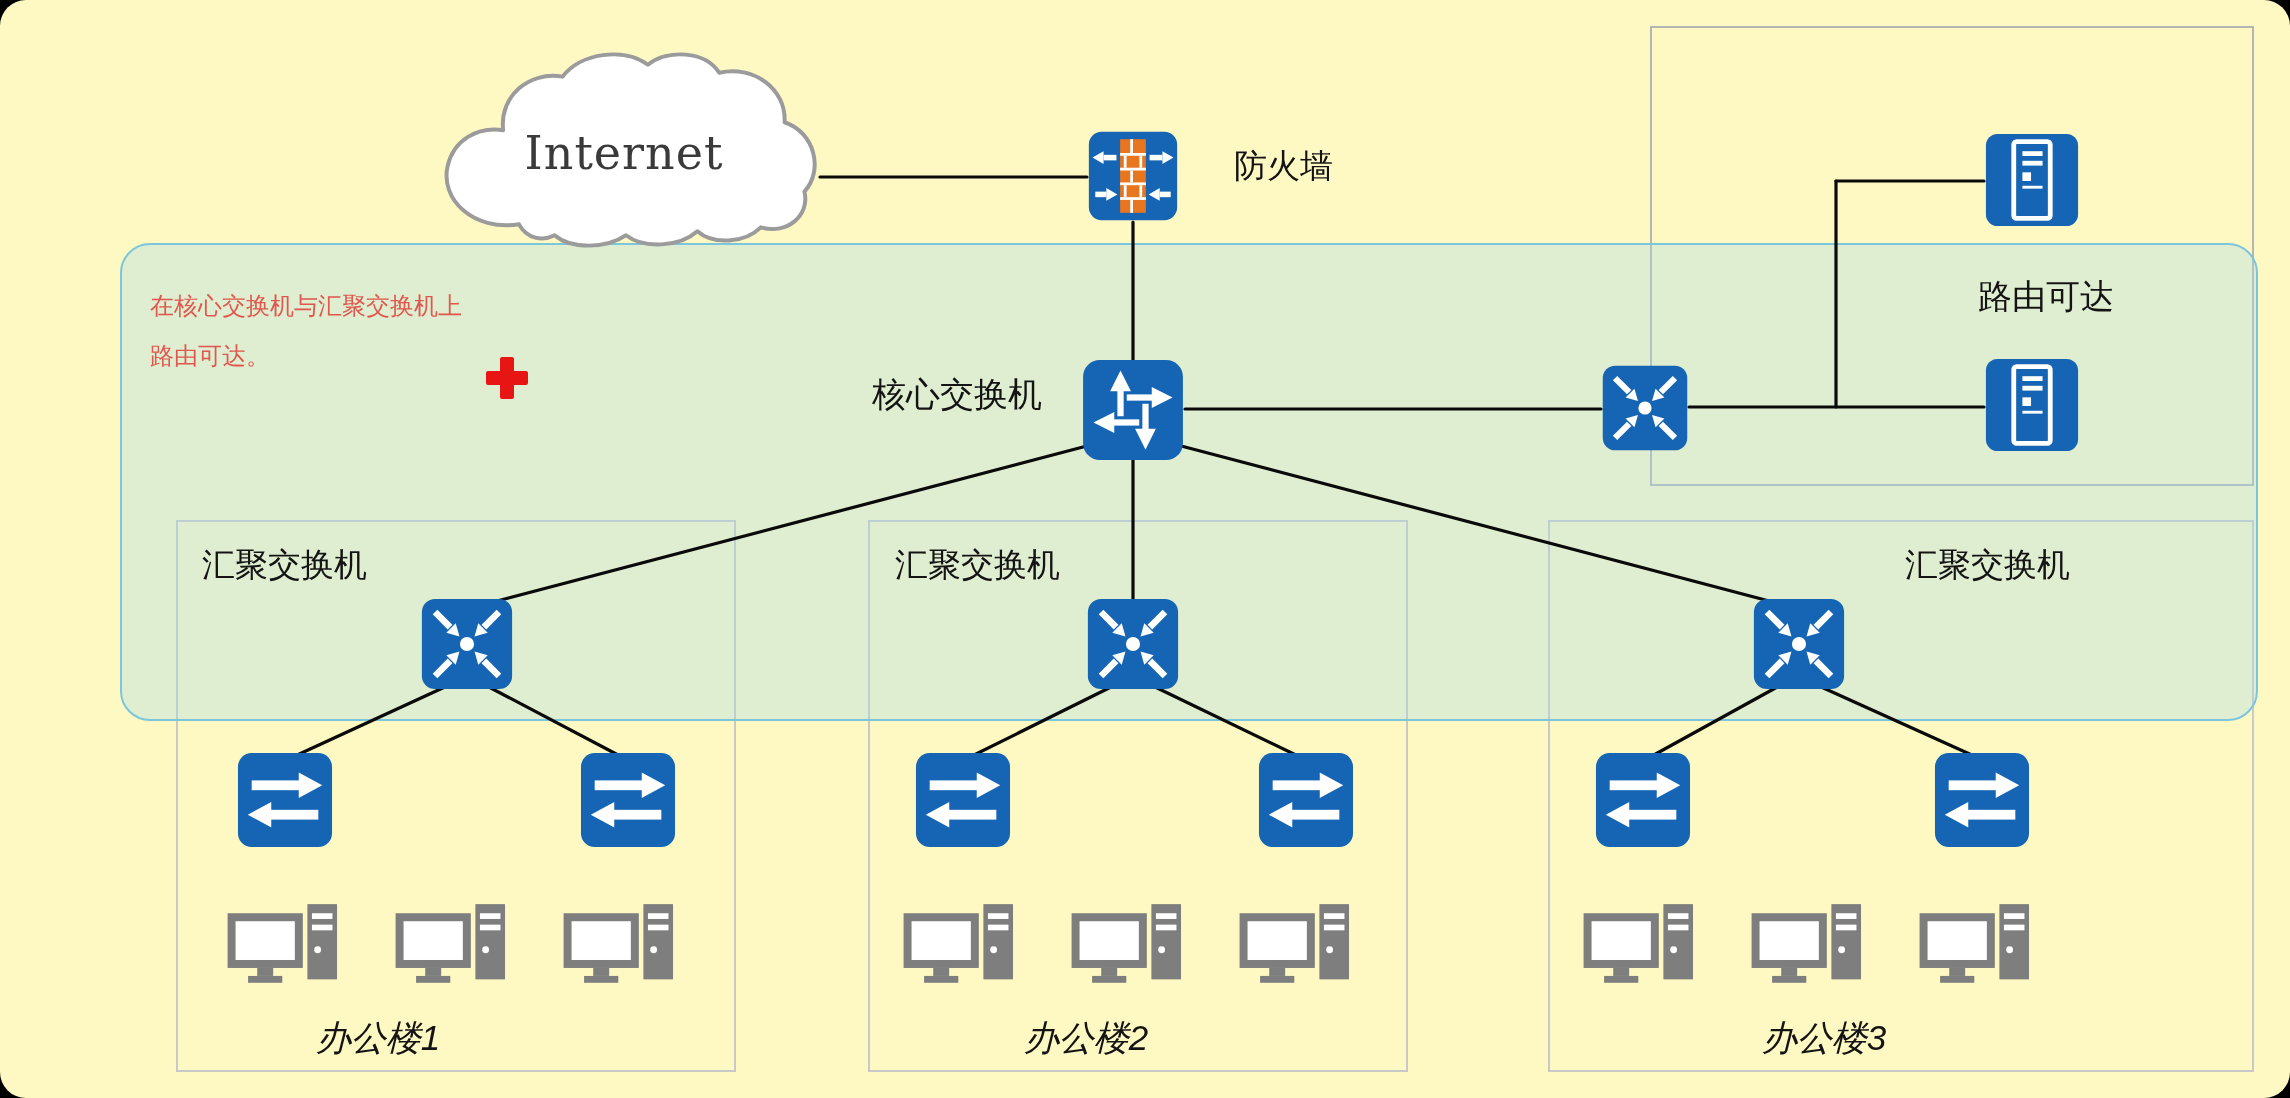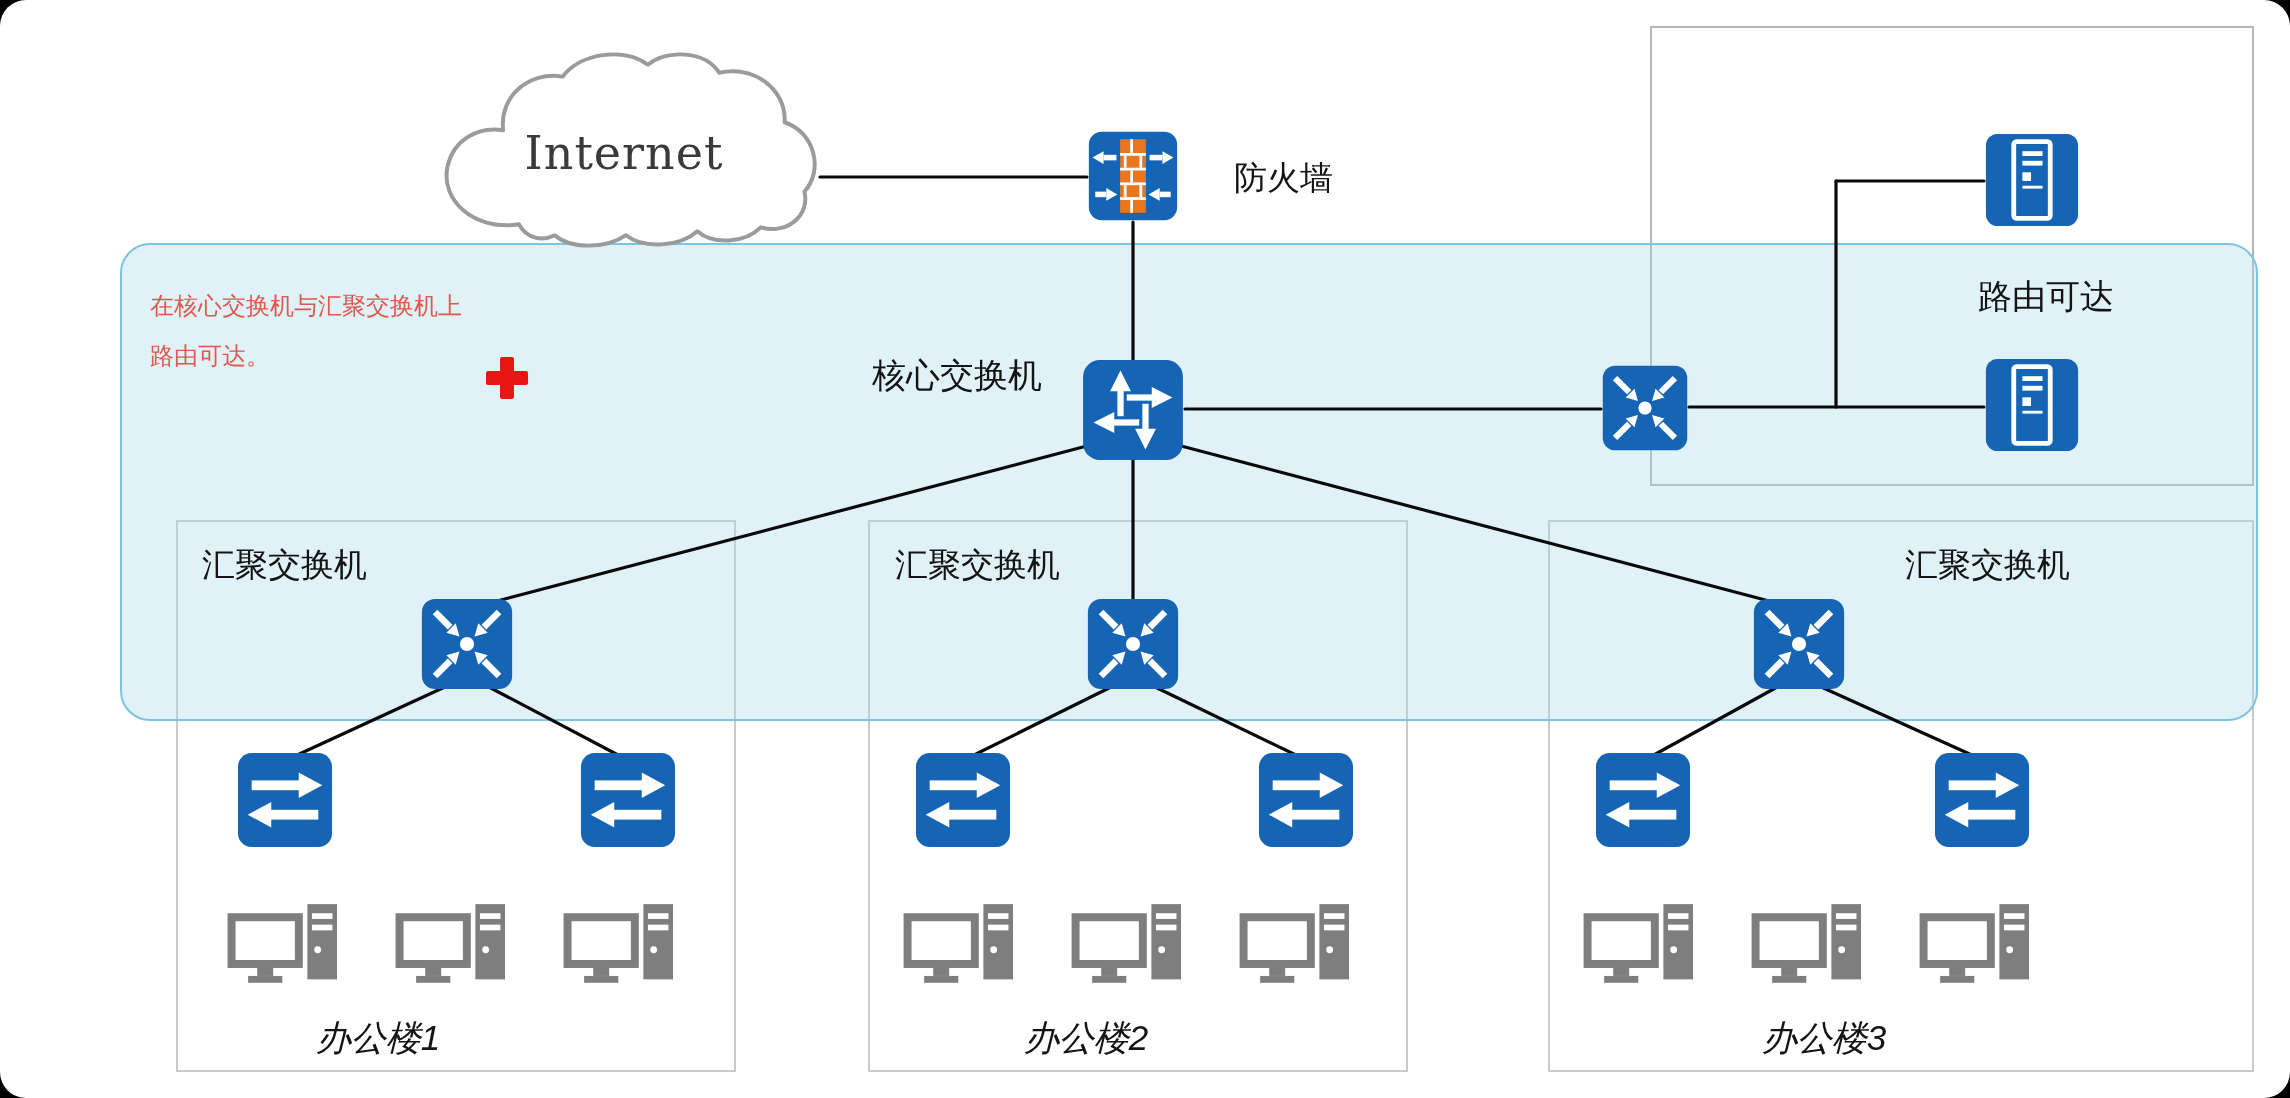--- a/index.html
+++ b/index.html
@@ -1,40 +1,40 @@
 <!DOCTYPE html>
 <html style="--device-blue: #1565b4; --brick-orange: #e8761f; --pc-gray: #7e7e7e; --line-black: #0a0a0a; --highlight-bg: rgba(167,219,232,0.35); --highlight-border: #7cc6dd; --annotation-red: #df574e; --marker-red: #e81515; --label-dark: #141414; --cloud-stroke: #9b9b9b; --box-border: #c9c9c9;"><head>
 <meta charset="utf-8">
 <style>
   * { margin:0; padding:0; box-sizing:border-box; }
   html,body { background:#000; }
   body { font-family:"Liberation Sans","DejaVu Sans",sans-serif; }
   .canvas {
     position:relative; width:2290px; height:1098px;
-    background:#ffffff; border-radius:26px; overflow:hidden;
+    background:#fef9c3; border-radius:26px; overflow:hidden;
   }
   .frame-box {
     position:absolute; border:2px solid var(--box-border,#c9c9c9); background:transparent;
   }
   .highlight {
     position:absolute; left:120px; top:243px; width:2138px; height:478px;
     background:var(--highlight-bg,rgba(167,219,232,0.35));
     border:2px solid var(--highlight-border,#7cc6dd);
     border-radius:30px;
   }
   .lines { position:absolute; left:0; top:0; }
   .lines line { stroke:var(--line-black,#0a0a0a); stroke-width:3.2; stroke-linecap:round; }
   .icon { position:absolute; transform:translate(-50%,-50%); }
   .label {
     position:absolute; white-space:nowrap; color:var(--label-dark,#141414);
     font-size:33px;
   }
   .label.vcenter { transform:translateY(-50%); }
   .label.ccenter { transform:translate(-50%,-50%); }
-  .label.rcenter { transform:translate(-100%,-50%); }
+  .label.rcenter { transform:translate(-100%,-50%);margin-top:19px; }
   .internet-label {
     font-family:"DejaVu Serif","Liberation Serif",serif;
     font-size:46px; color:#3a3a3a; letter-spacing:1px;
   }
   .building-name { font-size:35px;font-style:italic; }
   .annotation {
     position:absolute; left:150px; top:281px;
     font-size:24px; line-height:50px;
     color:var(--annotation-red,#df574e);
   }
@@ -169,21 +169,21 @@
              C 336 204 304 206 288 192
              C 270 208 234 210 216 196
              C 196 210 160 210 144 196
              C 132 202 116 200 108 185 Z" fill="#fff" stroke="var(--cloud-stroke,#9b9b9b)" stroke-width="4" stroke-linejoin="round"></path>
   </svg>
   <div class="label ccenter internet-label" style="left:624px;top:153px">Internet</div>
 
   <svg class="icon" style="left:1133px;top:176px" width="92" height="92">
       <use href="#ic-fw"></use>
     </svg>
-  <div class="label vcenter" style="left:1234px;top:178px">防火墙</div>
+  <div class="label vcenter" style="left:1234px;top:166px">防火墙</div>
 
   <svg class="icon" style="left:1133px;top:410px" width="104" height="104">
       <use href="#ic-core"></use>
     </svg>
   <div class="label rcenter" style="left:1042px;top:376px;font-size:34px">核心交换机</div>
 
   <svg class="icon" style="left:1645px;top:408px" width="88" height="88">
       <use href="#ic-lsw"></use>
     </svg>
   <svg class="icon" style="left:2032px;top:180px" width="96" height="96">

